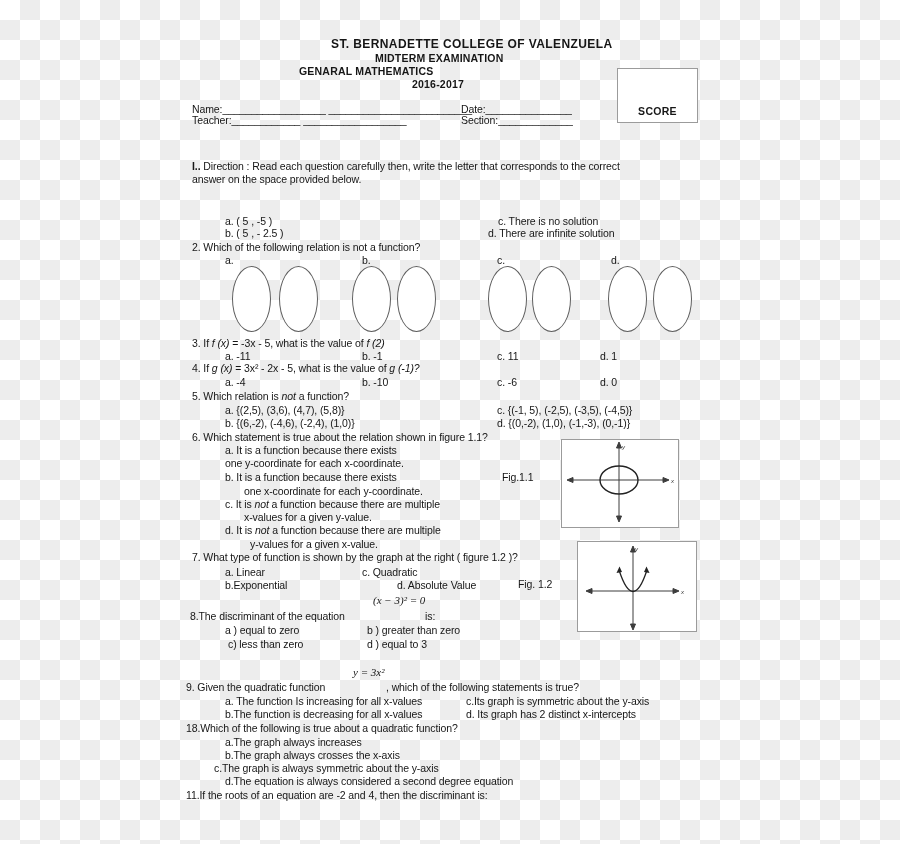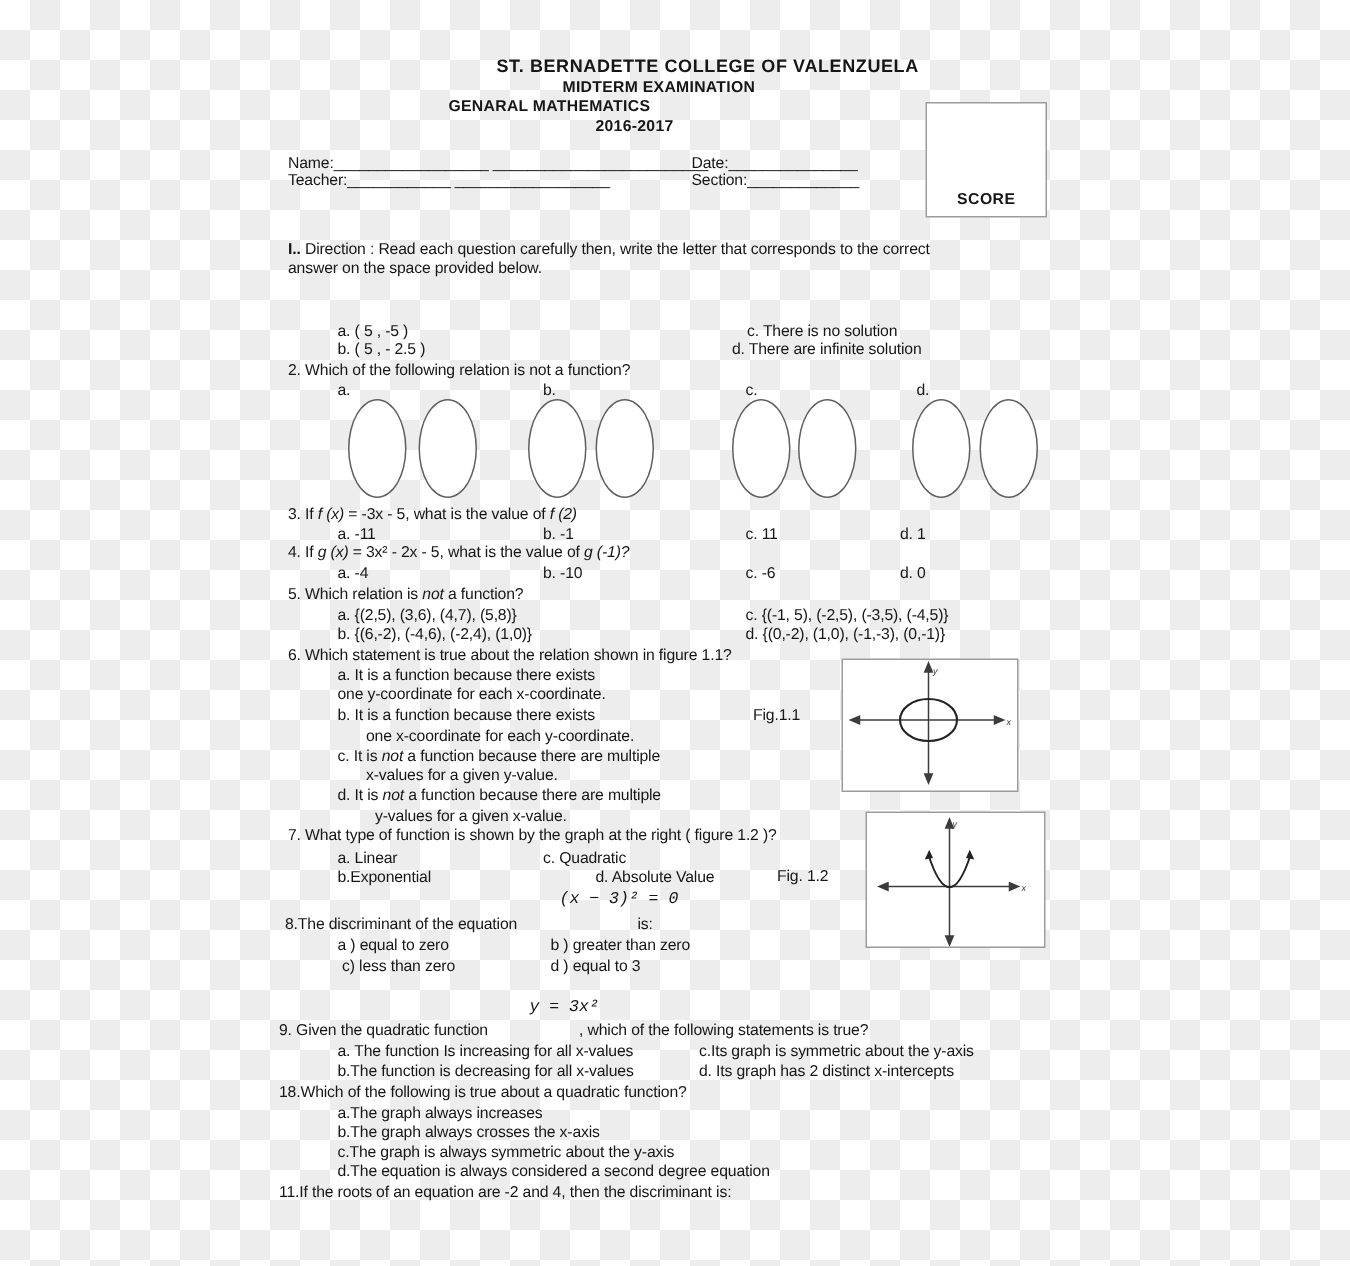--- a/index.html
+++ b/index.html
@@ -8,36 +8,36 @@
     background:repeating-conic-gradient(#ededed 0% 25%, #ffffff 0% 50%);
     background-size:40px 40px;
     font-family:"Liberation Sans",sans-serif;
     color:#161616;
   }
   .ln{position:absolute;white-space:nowrap;font-size:10.5px;line-height:12px;letter-spacing:-0.1px;color:#161616;}
   .b{font-weight:bold;}
   .it{font-style:italic;}
   .ttl{font-size:12px;font-weight:bold;letter-spacing:0.4px;}
   .sub{font-size:10.5px;font-weight:bold;letter-spacing:0.2px;}
-  .math{font-family:Liberation Mono, monospace;font-style:italic;font-size:11px;letter-spacing:0;}
+  .math{font-family:Liberation Serif, serif;font-style:italic;font-size:11px;letter-spacing:0;}
   .oval{position:absolute;width:39px;height:66px;top:266px;border:1px solid #5f5f5f;border-radius:50%;background:#ffffff;box-sizing:border-box;}
   .figbox{position:absolute;background:#ffffff;border:1px solid #9b9b9b;box-sizing:border-box;}
-  #scorebox{position:absolute;left:617px;top:68px;width:81px;height:77px;background:#ffffff;border:1px solid #9b9b9b;box-sizing:border-box;}
+  #scorebox{position:absolute;left:617px;top:68px;width:81px;height:55px;background:#ffffff;border:1px solid #9b9b9b;box-sizing:border-box;}
   #scorebox .score-label{position:absolute;bottom:5px;left:0;width:100%;text-align:center;font-weight:bold;font-size:10.5px;letter-spacing:0.3px;}
   svg{display:block;}
 </style>
 </head>
 <body>
 
 <div id="canvas">
 
   <div class="ln ttl" style="left:331px;top:38px">ST. BERNADETTE COLLEGE OF VALENZUELA</div>
   <div class="ln sub" style="left:375px;top:52px">MIDTERM EXAMINATION</div>
   <div class="ln sub" style="left:299px;top:65px">GENARAL MATHEMATICS</div>
-  <div class="ln sub" style="left:397px;top:78px">2016-2017</div>
+  <div class="ln sub" style="left:412px;top:78px">2016-2017</div>
 
   <div id="scorebox">
     <div class="score-label">SCORE</div>
   </div>
 
   <div class="ln" style="left:192px;top:103px"><span>Name:</span><span>__________________ _________________________</span></div>
   <div class="ln" style="left:461px;top:103px"><span>Date:</span><span>_______________</span></div>
   <div class="ln" style="left:192px;top:114px"><span>Teacher:</span><span>____________ __________________</span></div>
   <div class="ln" style="left:461px;top:114px"><span>Section:</span><span>_____________</span></div>
 
@@ -147,18 +147,18 @@
   <div class="ln" style="left:186px;top:681px">9. Given the quadratic function</div>
   <div class="ln" style="left:386px;top:681px">, which of the following statements is true?</div>
   <div class="ln" style="left:225px;top:695px">a. The function Is increasing for all x-values</div>
   <div class="ln" style="left:466px;top:695px">c.Its graph is symmetric about the y-axis</div>
   <div class="ln" style="left:225px;top:708px">b.The function is decreasing for all x-values</div>
   <div class="ln" style="left:466px;top:708px">d. Its graph has 2 distinct x-intercepts</div>
 
   <div class="ln" style="left:186px;top:722px">18.Which of the following is true about a quadratic function?</div>
   <div class="ln" style="left:225px;top:736px">a.The graph always increases</div>
   <div class="ln" style="left:225px;top:749px">b.The graph always crosses the x-axis</div>
-  <div class="ln" style="left:225px;top:762px">c.The graph is always symmetric about the y-axis</div>
+  <div class="ln" style="left:214px;top:762px">c.The graph is always symmetric about the y-axis</div>
   <div class="ln" style="left:225px;top:775px">d.The equation is always considered a second degree equation</div>
 
   <div class="ln" style="left:186px;top:789px">11.If the roots of an equation are -2 and 4, then the discriminant is:</div>
 
 </div>
 
 </body></html>

